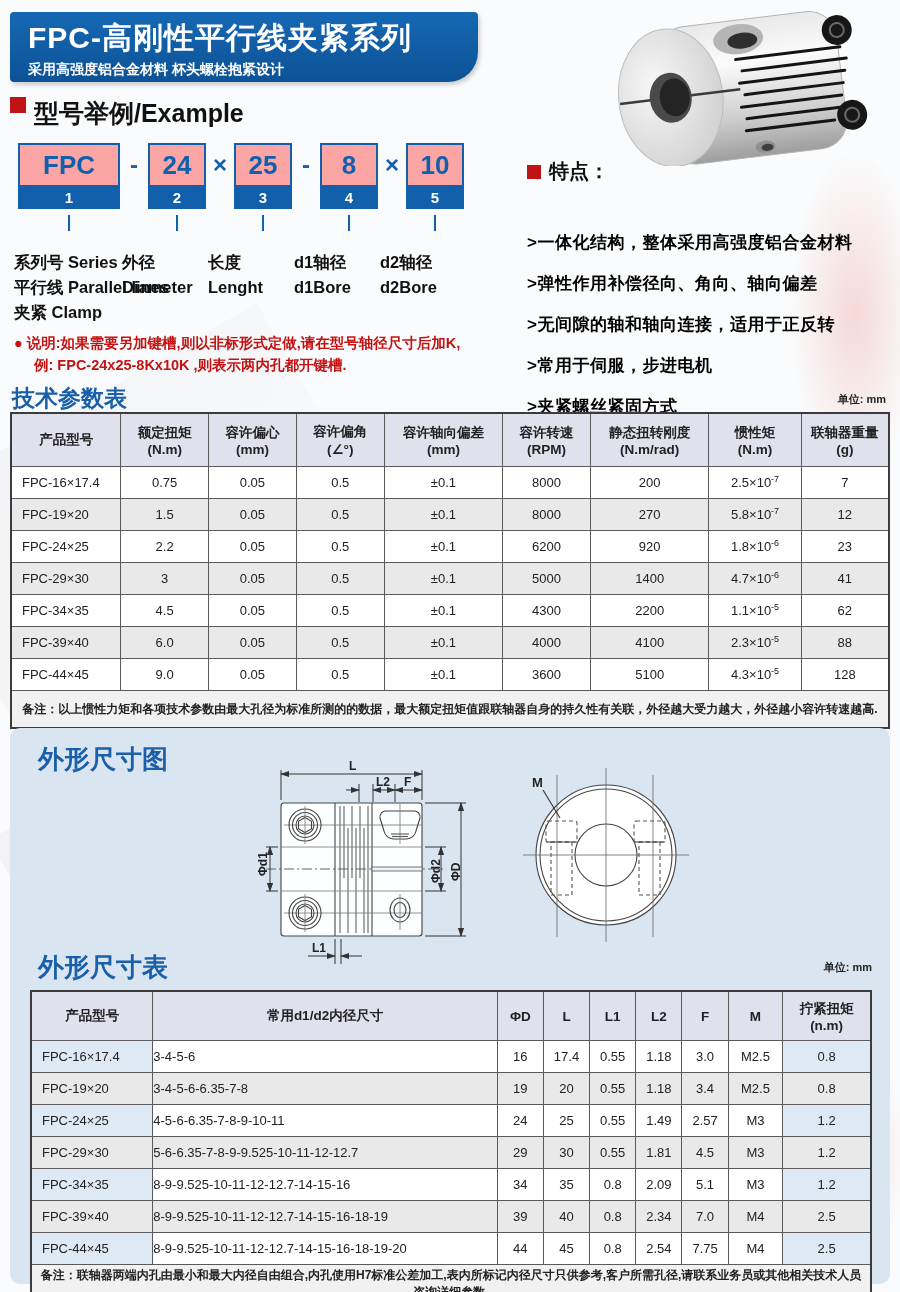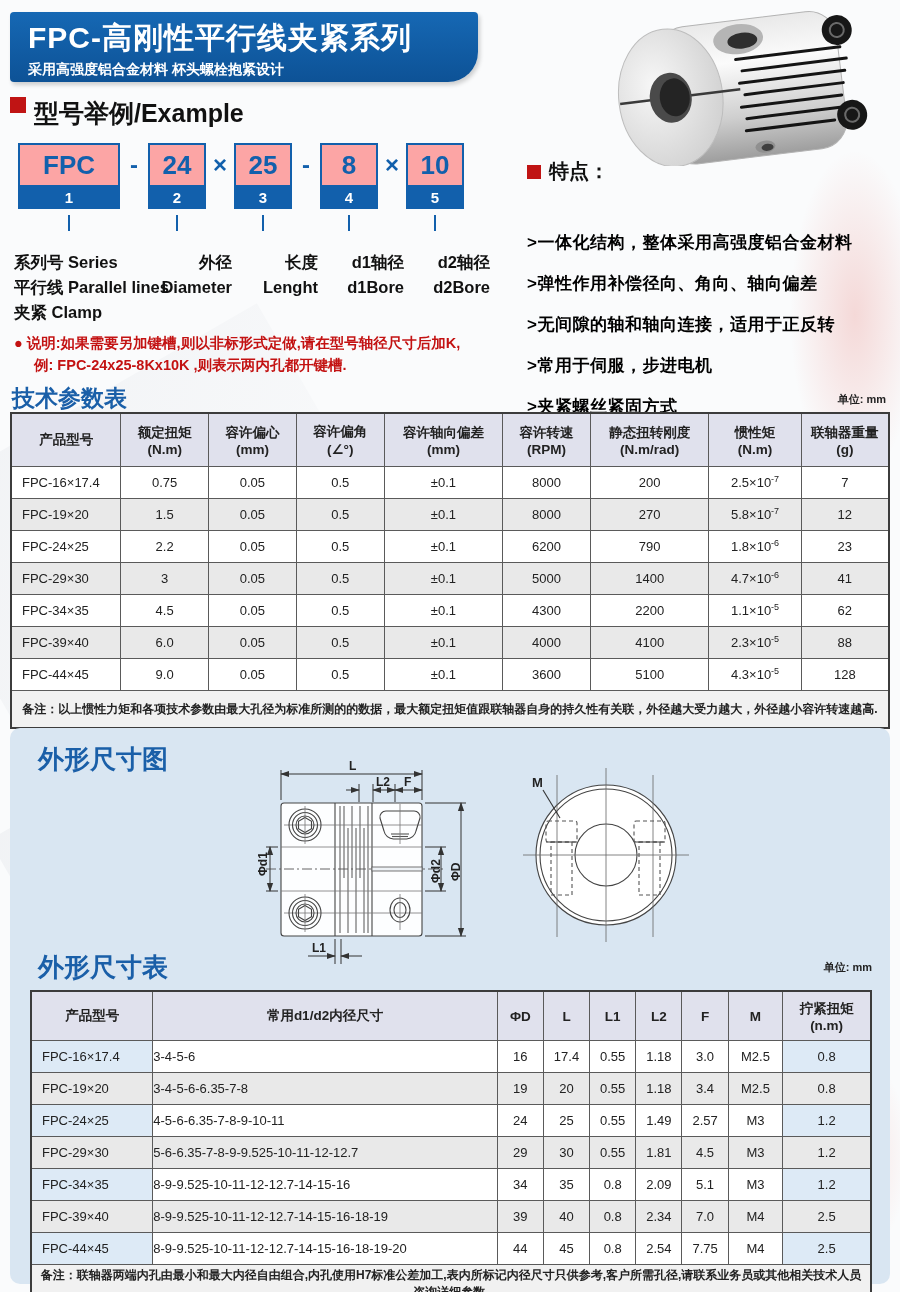--- a/index.html
+++ b/index.html
@@ -25,21 +25,21 @@
   
   .mrow{position:absolute;left:18px;top:143px;display:flex;align-items:flex-start;}
   .mgroup{display:flex;flex-direction:column;}
   .mbox{border:2px solid #1260ac;background:#fca5a5;color:#1260ac;font-weight:bold;font-size:26px;
         height:40px;display:flex;align-items:center;justify-content:center;}
   .mnum{background:#1260ac;color:#fff;font-size:15px;font-weight:bold;text-align:center;height:22px;line-height:22px;}
   .mtick{width:2px;height:16px;background:#1260ac;margin:6px auto 0;}
   .msep{width:28px;text-align:center;font-size:24px;font-weight:bold;color:#1260ac;line-height:44px;}
   .w-big{width:98px;} .w-sm{width:54px;}
   .mlabel{position:absolute;top:250px;font-size:16.5px;font-weight:bold;color:#111;line-height:25px;}
-  .mlabel.center{text-align:right;width:110px;}
+  .mlabel.center{text-align:left;width:110px;}
   .rednote{position:absolute;left:14px;top:332px;color:#c31212;font-size:14.5px;font-weight:bold;line-height:22px;}
   .rednote .l2{padding-left:20px;}
   
   .features{position:absolute;left:527px;top:190px;width:372px;margin-top:41px;}
   .features .item{font-size:17px;font-weight:bold;color:#000;margin-bottom:18px;letter-spacing:.5px;}
   
   table{border-collapse:collapse;table-layout:fixed;background:#fff;}
   .tech-table,.dim-table{border:2px solid #3c3c3c;}
   th,td{border:1px solid #5a5a5a;overflow:hidden;}
   th{background:#e0e1ed;font-size:13.5px;font-weight:bold;white-space:pre-line;text-align:center;padding:4px 1px;}
@@ -257,21 +257,21 @@
           <td>5.8×10<sup>-7</sup></td>
           <td>12</td>
         </tr>
         <tr>
           <td>FPC-24×25</td>
           <td>2.2</td>
           <td>0.05</td>
           <td>0.5</td>
           <td>±0.1</td>
           <td>6200</td>
-          <td>790</td>
+          <td>920</td>
           <td>1.8×10<sup>-6</sup></td>
           <td>23</td>
         </tr>
         <tr>
           <td>FPC-29×30</td>
           <td>3</td>
           <td>0.05</td>
           <td>0.5</td>
           <td>±0.1</td>
           <td>5000</td>

